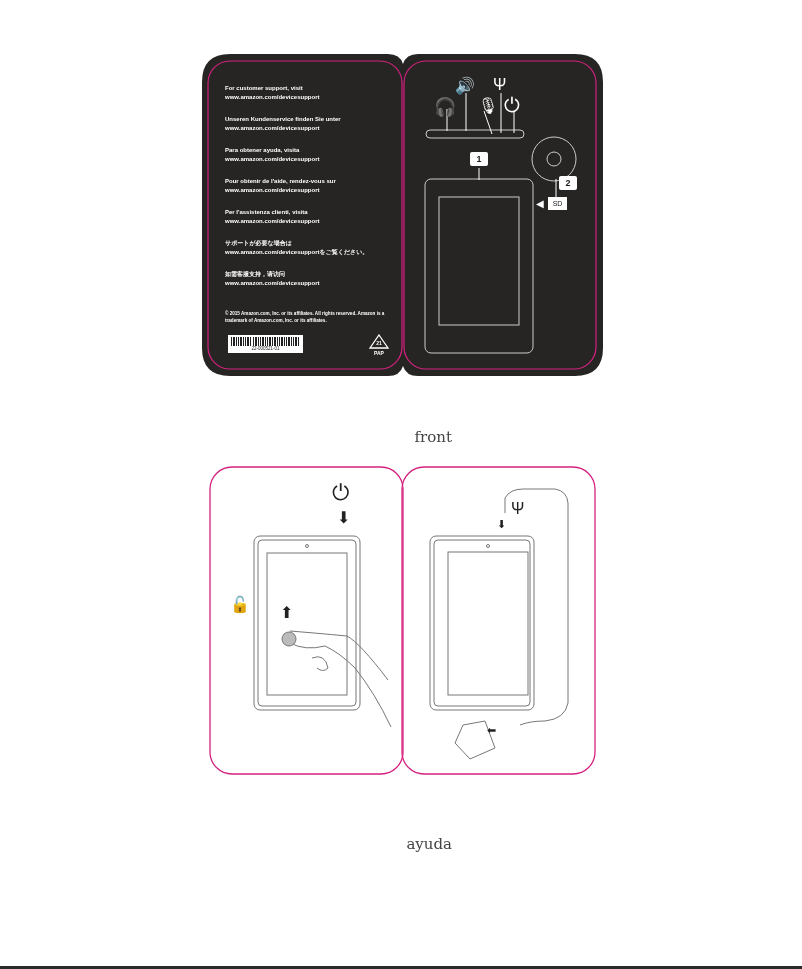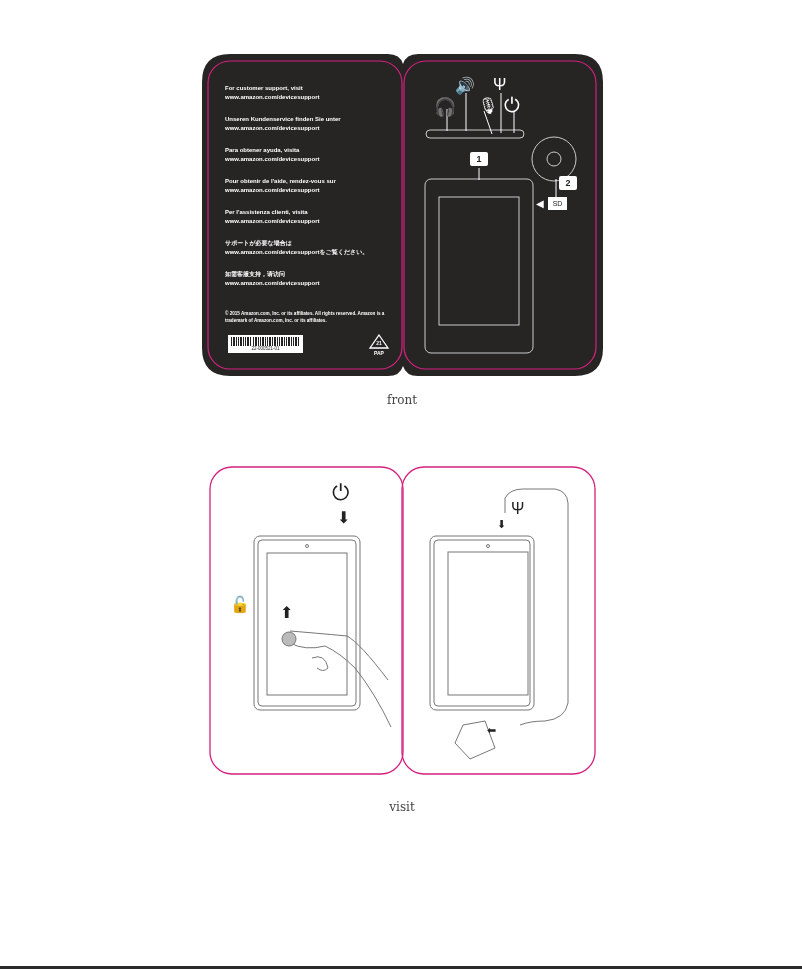--- a/index.html
+++ b/index.html
@@ -1,18 +1,18 @@
 <!DOCTYPE html>
 <html><head>
 <meta charset="utf-8">
 <style>
   html, body { margin:0; padding:0; }
   body { width:802px; height:969px; background:#ffffff; position:relative; overflow:hidden; font-family:"Liberation Sans", sans-serif; }
   .abs { position:absolute; }
-  .label { font-family:"DejaVu Serif", serif; font-size:12px; color:#444; text-align:center; width:100px; }
+  .label { font-family:"DejaVu Serif", serif; font-size:15px; color:#444; text-align:right; width:100px;margin-top:35px; }
   .support p { margin:0 0 13px 0; font-size:6px; line-height:9px; color:#fff; font-weight:bold; }
   .copy { font-size:4.6px; color:#fff; line-height:7px; font-weight:bold; }
   .bottom-rule { position:absolute; left:0; top:966px; width:802px; height:3px; background:#2b2b2b; }
 </style>
 </head>
 <body>
 
 <div class="abs" style="left:200px;top:52px;width:405px;height:326px;">
   <svg width="405" height="326" viewBox="0 0 405 326">
     <path d="M30,2 H188 Q200,2 203,12 Q206,2 218,2 H375 Q403,2 403,30 V296 Q403,324 375,324 H218 Q206,324 203,314 Q200,324 188,324 H30 Q2,324 2,296 V30 Q2,2 30,2 Z" fill="#272524"></path>
@@ -136,15 +136,15 @@
   <circle cx="84" cy="176" r="7" fill="#bbb" stroke="#777"></circle>
 </svg>
 <div class="abs" style="left:332px;top:480px;font-size:22px;color:#222;">⏻</div>
 <div class="abs" style="left:337px;top:508px;font-size:16px;color:#222;">⬇</div>
 <div class="abs" style="left:230px;top:595px;font-size:16px;color:#222;">🔓</div>
 <div class="abs" style="left:280px;top:603px;font-size:16px;color:#222;">⬆</div>
 <div class="abs" style="left:511px;top:500px;font-size:16px;color:#222;">Ψ</div>
 <div class="abs" style="left:497px;top:518px;font-size:11px;color:#222;">⬇</div>
 <div class="abs" style="left:487px;top:724px;font-size:11px;color:#222;">⬅</div>
 
-<div class="abs label" style="left:352px;top:800px;">visit</div>
+<div class="abs label" style="left:352px;top:800px;">ayuda</div>
 
 <div class="bottom-rule"></div>
 
 </body></html>

